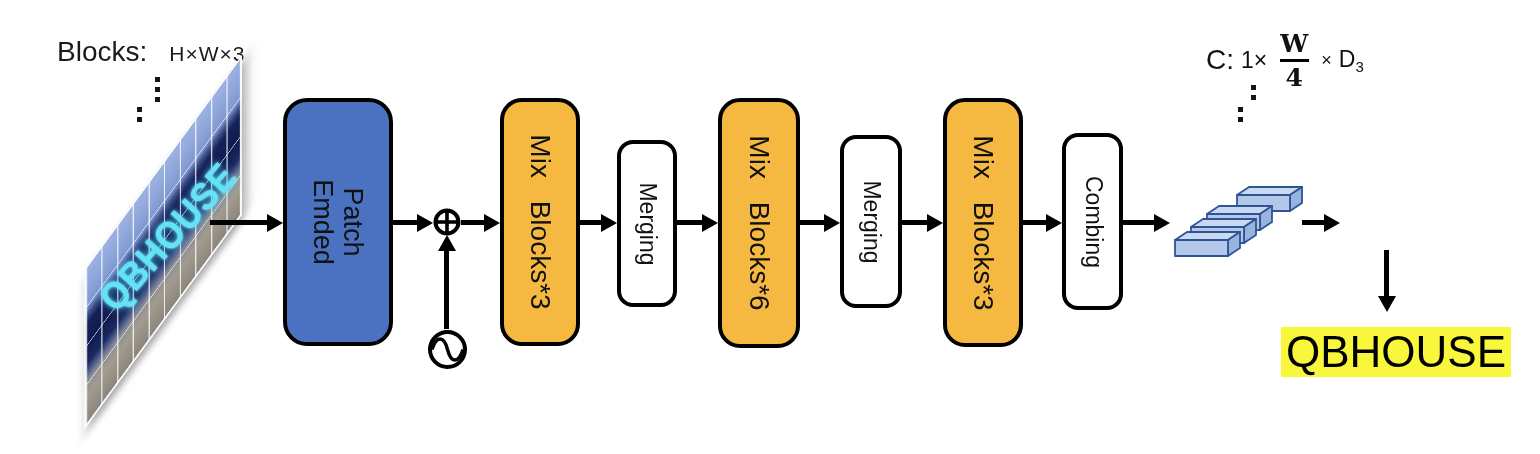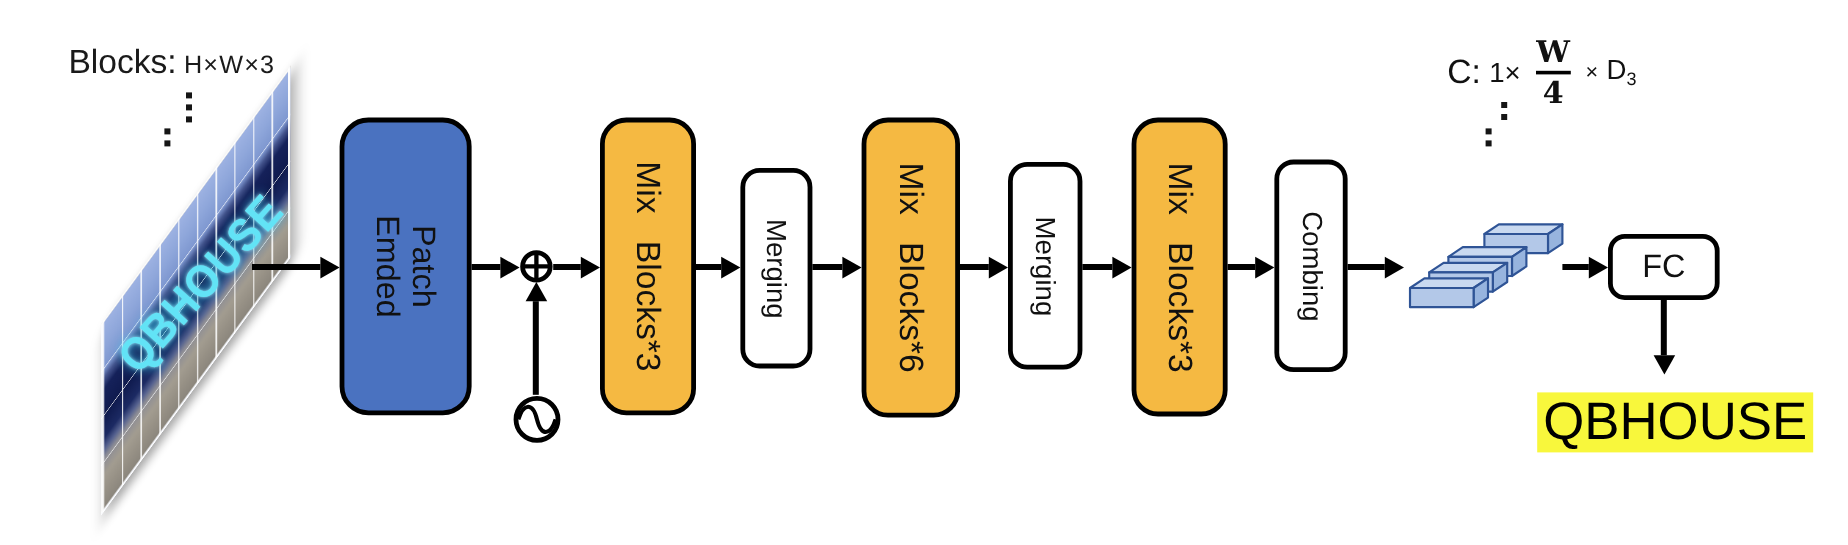--- a/index.html
+++ b/index.html
@@ -3,21 +3,21 @@
 <meta charset="utf-8">
 <style>
   html,body{margin:0;padding:0;background:#fff;}
   .canvas{
     position:relative;width:1540px;height:454px;background:#fff;overflow:hidden;
     font-family:"Liberation Sans",sans-serif;color:#111;
   }
   
   .input-label{position:absolute;left:57px;top:36px;white-space:nowrap;}
   .input-label .main{font-size:28px;color:#1a1a1a;}
-  .input-label .dims{font-size:21px;color:#1a1a1a;letter-spacing:1px;margin-left:6px;text-align:center;}
+  .input-label .dims{font-size:21px;color:#1a1a1a;letter-spacing:1px;margin-left:22px;text-align:center;}
   
   .dot{position:absolute;width:5px;height:5px;background:#151515;}
   
   .photo{
     position:absolute;left:84px;top:270px;width:158px;height:160px;
     transform:skewY(-53.7deg);transform-origin:0 0;
     border:2px solid rgba(255,255,255,.95);box-sizing:border-box;
     filter:drop-shadow(4px 7px 6px rgba(0,0,0,.35));
     background-image:
       repeating-linear-gradient(90deg, rgba(255,255,255,.85) 0 1.2px, rgba(255,255,255,0) 1.2px 15.6px),
@@ -220,23 +220,20 @@
       <polygon class="cuboid-side" points="73,45 85,37 85,53 73,61"></polygon>
       <rect class="cuboid-face" x="20" y="45" width="53" height="16"></rect>
     </g>
     <g>
       <polygon class="cuboid-top" points="4,58 16,50 69,50 57,58"></polygon>
       <polygon class="cuboid-side" points="57,58 69,50 69,66 57,74"></polygon>
       <rect class="cuboid-face" x="4" y="58" width="53" height="16"></rect>
     </g>
   </svg>
 
-  <div class="block" id="fc">
-    <span>FC</span>
-  </div>
 
   <div class="av" style="left:1384px;top:250px;height:46px">
     <div class="head-down"></div>
   </div>
 
   <div class="result">QBHOUSE</div>
 
 </div>
 
 </body></html>

